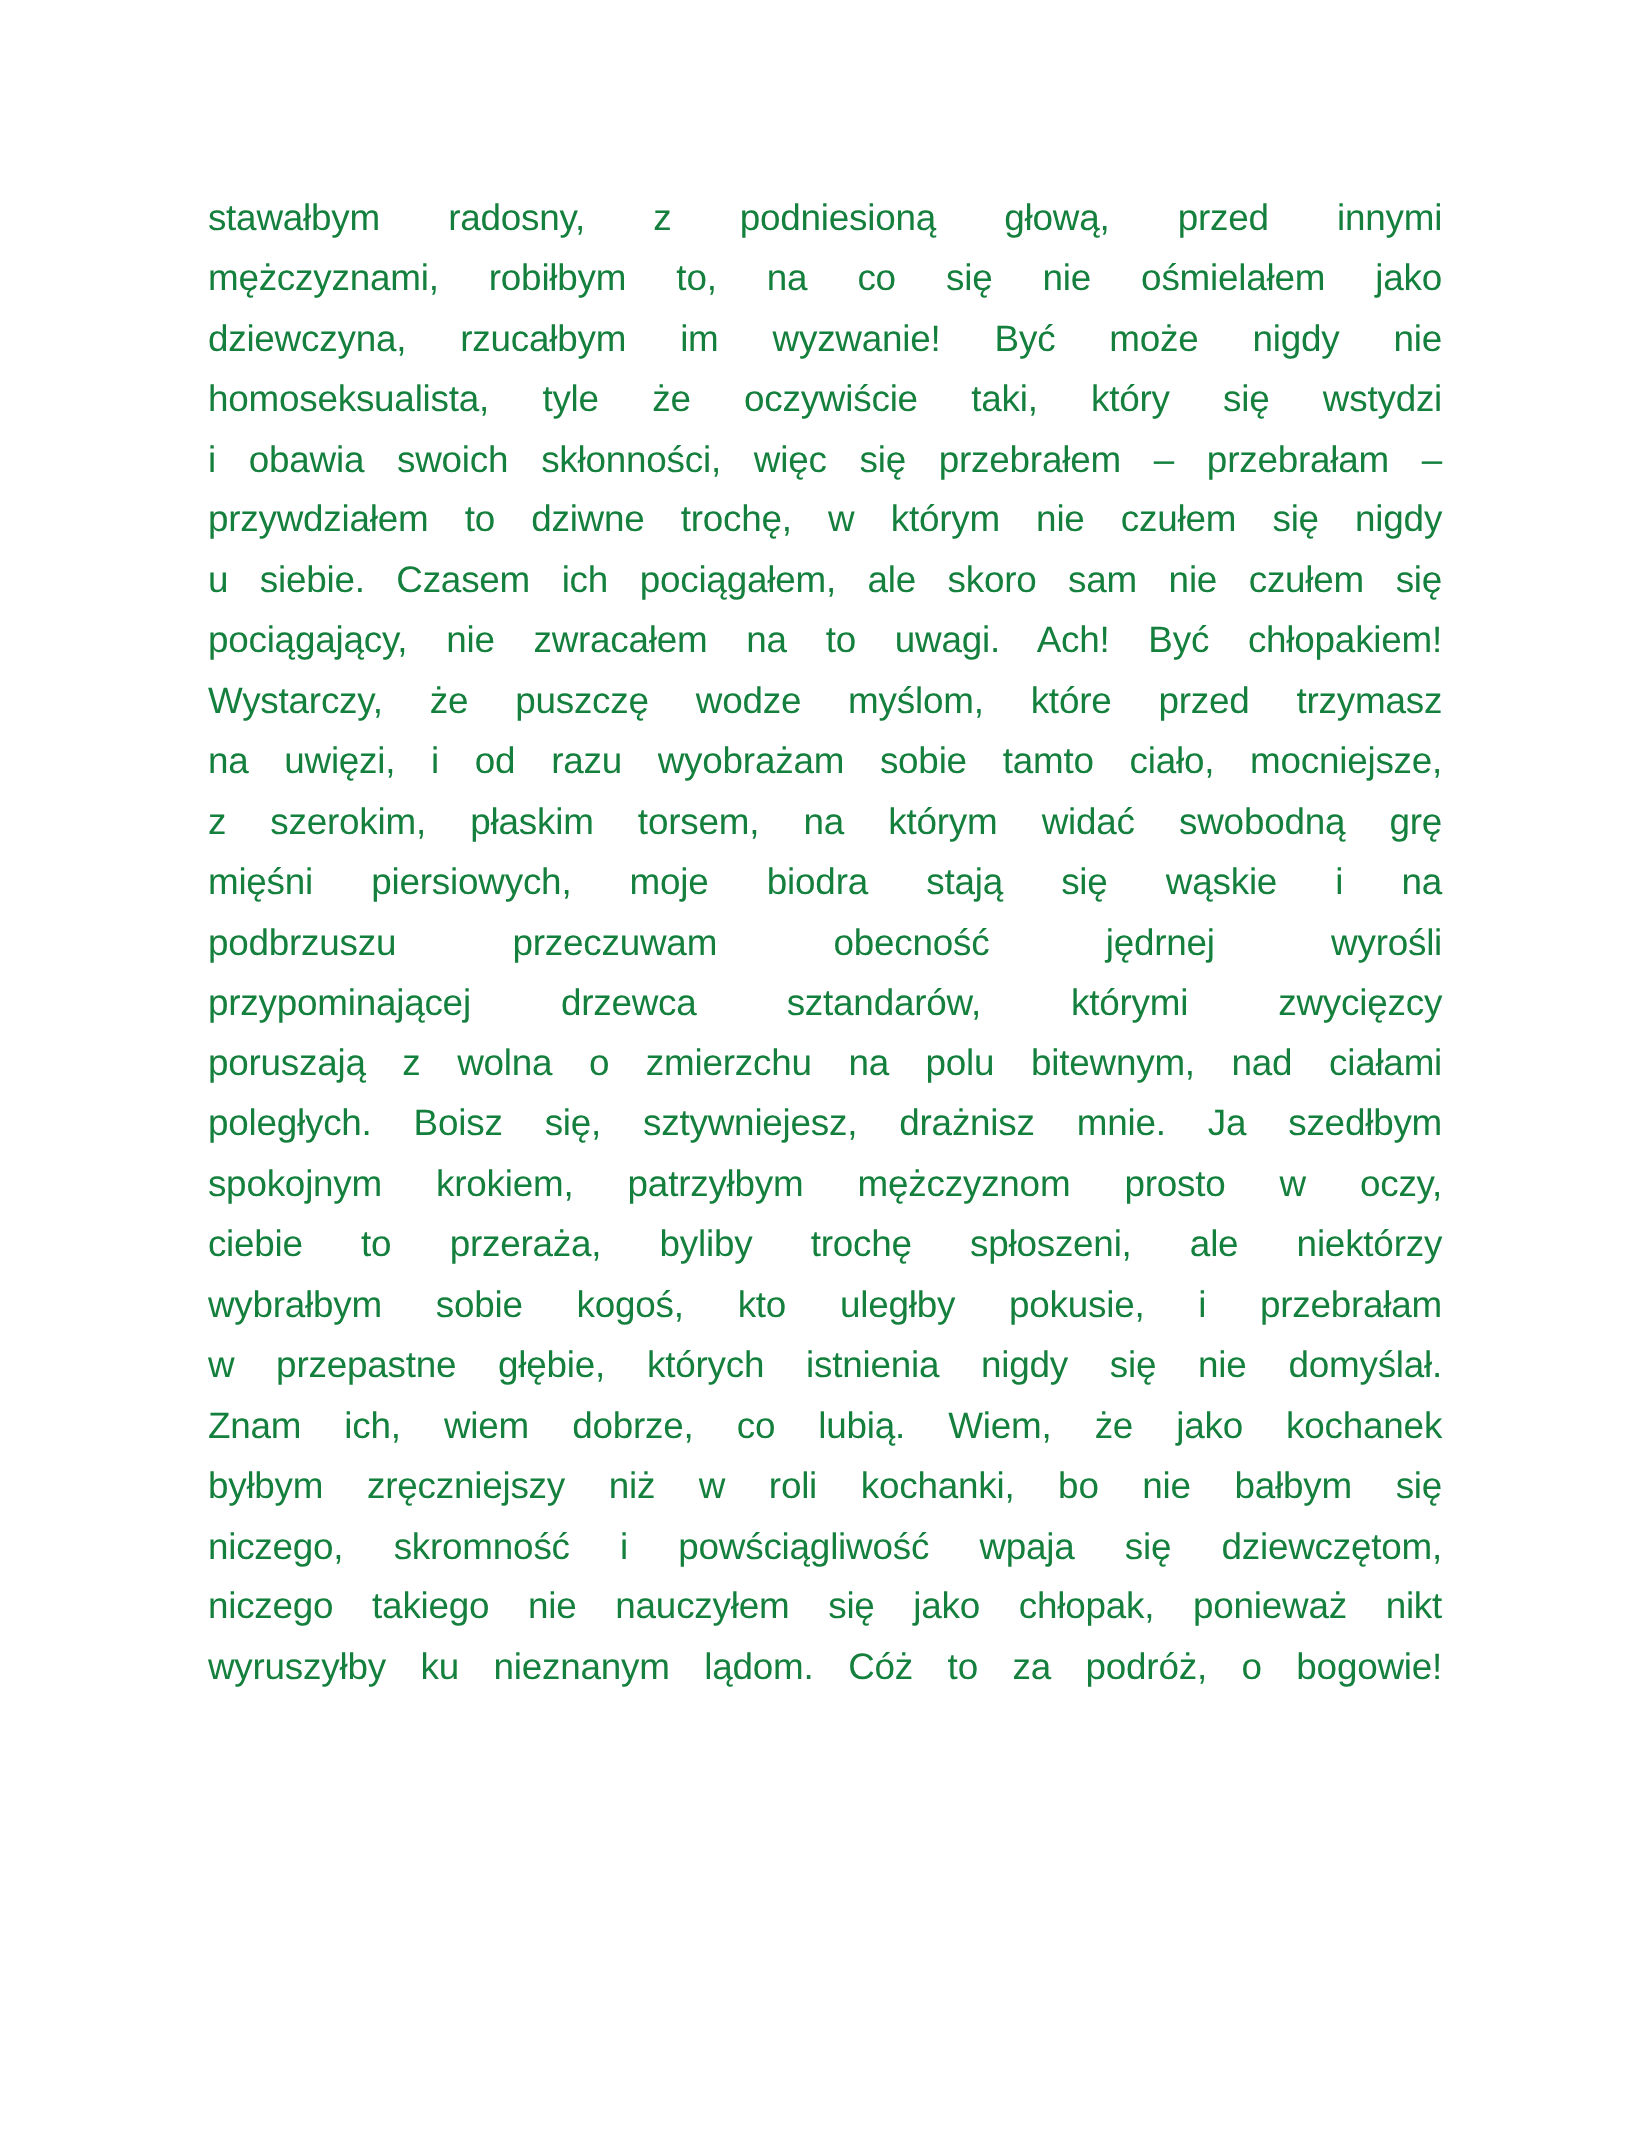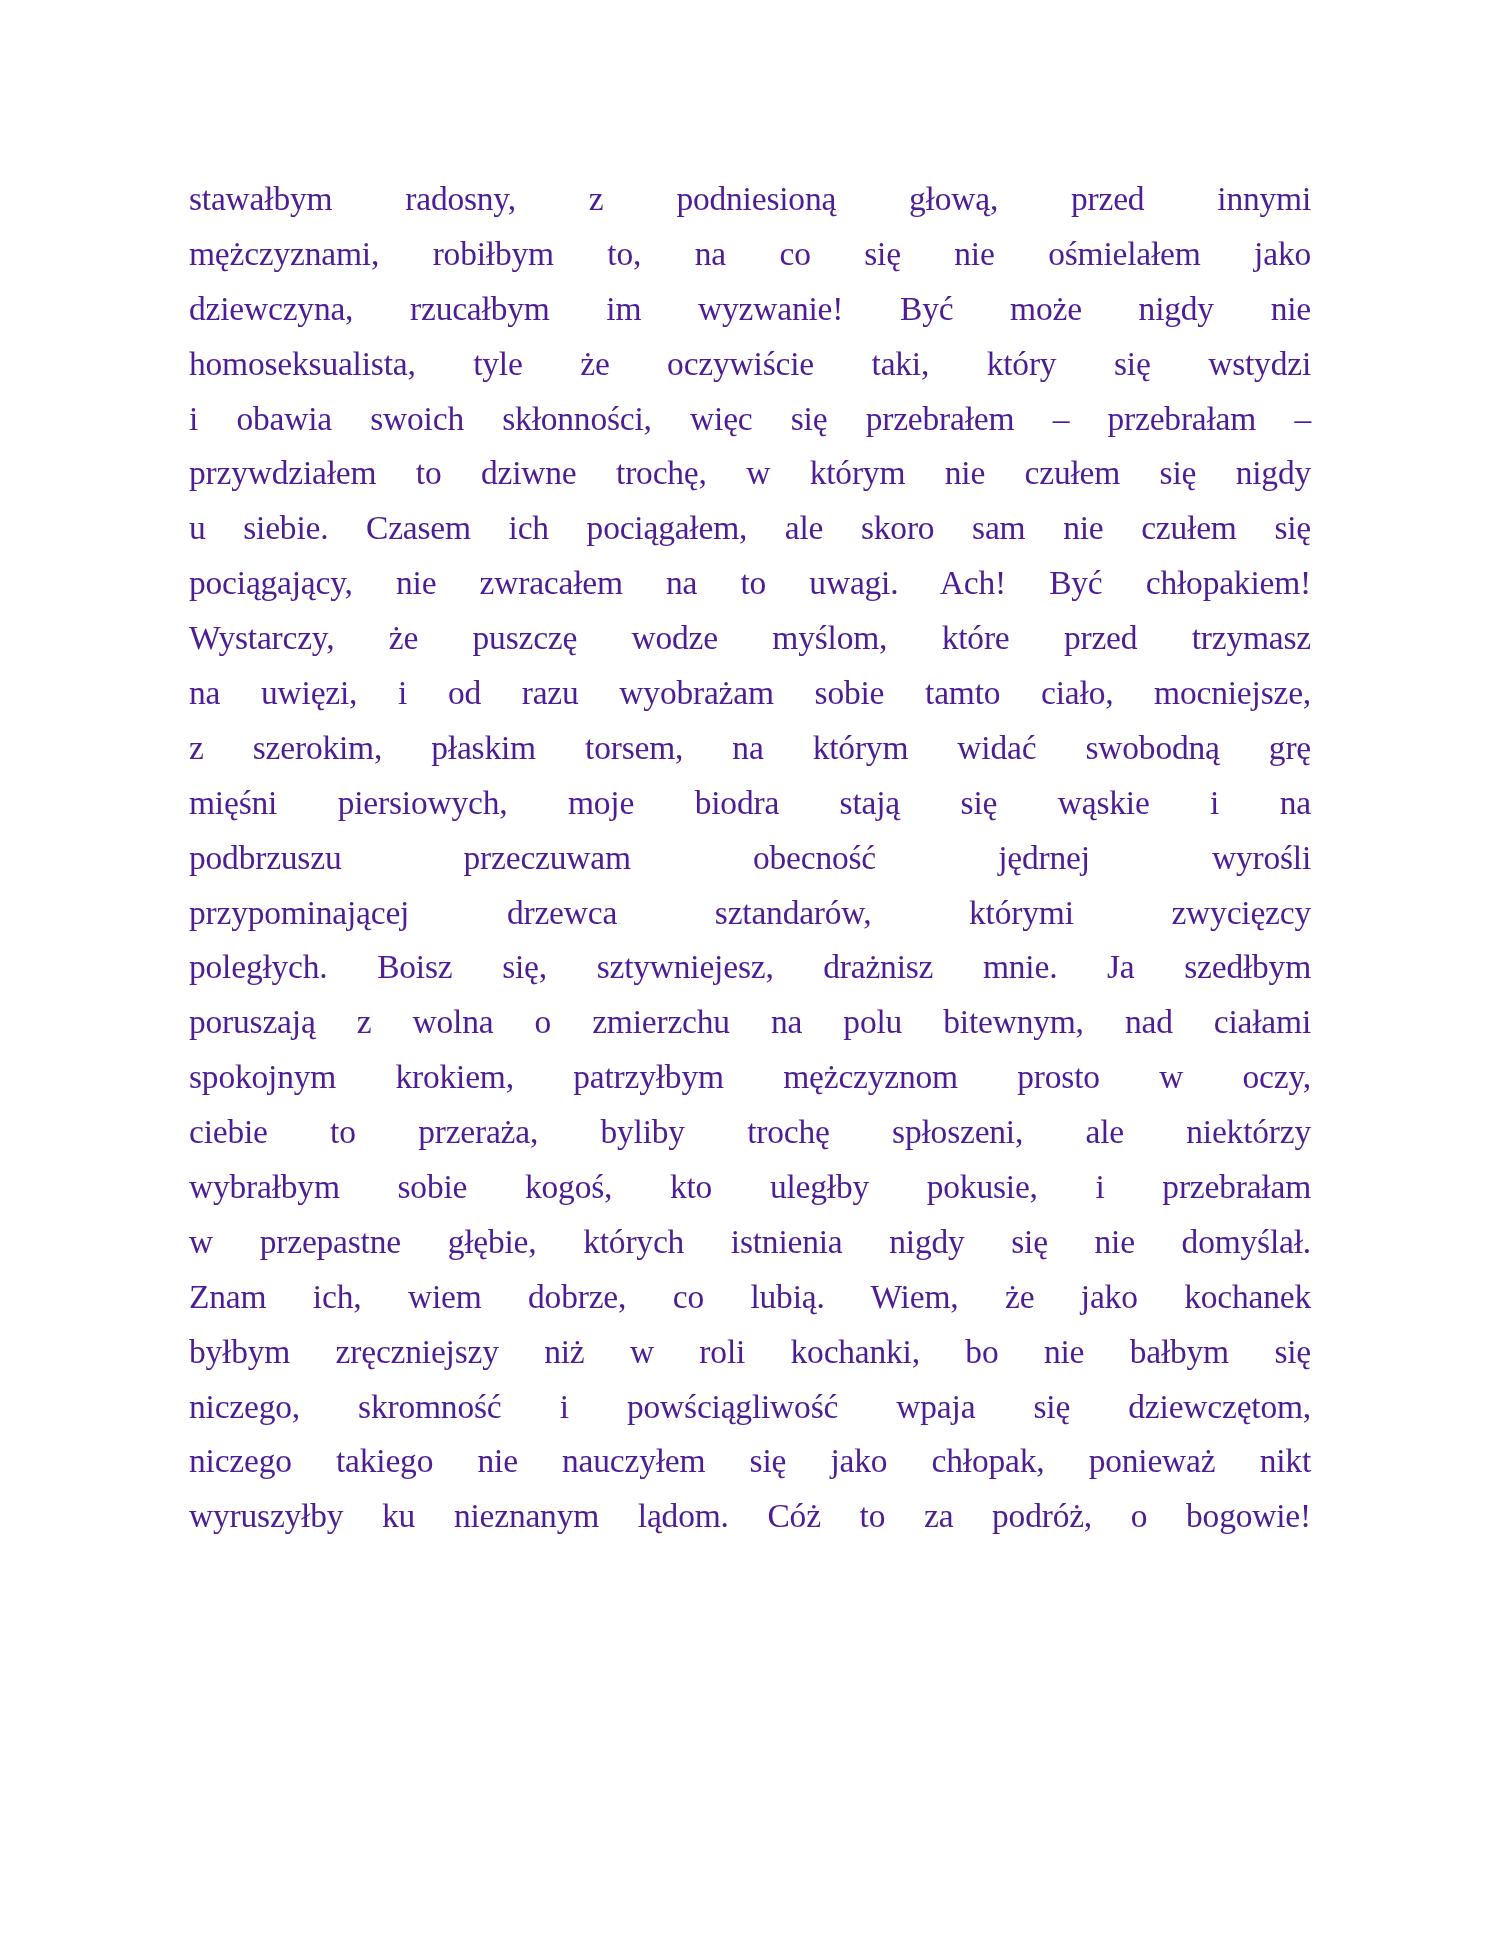--- a/index.html
+++ b/index.html
@@ -19,22 +19,22 @@
       top: 0;
       width: 1500px;
       height: 1941px;
       background: #ffffff;
     }
     .text-block {
       position: absolute;
       left: 189px;
       top: 172px;
       width: 1122px;
-      color: #4c1d95;
-      font-family: Liberation Serif, serif;
+      color: #15803d;
+      font-family: Liberation Sans, sans-serif;
       font-size: 33.5px;
       letter-spacing: -0.2px;
     }
     .line {
       display: block;
       height: 54.9px;
       line-height: 54.9px;
       white-space: nowrap;
       text-align: justify;
       text-align-last: justify;
@@ -53,22 +53,22 @@
     <span class="line">i obawia swoich skłonności, więc się przebrałem – przebrałam –</span>
     <span class="line">przywdziałem to dziwne trochę, w którym nie czułem się nigdy</span>
     <span class="line">u siebie. Czasem ich pociągałem, ale skoro sam nie czułem się</span>
     <span class="line">pociągający, nie zwracałem na to uwagi. Ach! Być chłopakiem!</span>
     <span class="line">Wystarczy, że puszczę wodze myślom, które przed trzymasz</span>
     <span class="line">na uwięzi, i od razu wyobrażam sobie tamto ciało, mocniejsze,</span>
     <span class="line">z szerokim, płaskim torsem, na którym widać swobodną grę</span>
     <span class="line">mięśni piersiowych, moje biodra stają się wąskie i na</span>
     <span class="line">podbrzuszu przeczuwam obecność jędrnej wyrośli</span>
     <span class="line">przypominającej drzewca sztandarów, którymi zwycięzcy</span>
+    <span class="line">poruszają z wolna o zmierzchu na polu bitewnym, nad ciałami</span>
     <span class="line">poległych. Boisz się, sztywniejesz, drażnisz mnie. Ja szedłbym</span>
-    <span class="line">poruszają z wolna o zmierzchu na polu bitewnym, nad ciałami</span>
     <span class="line">spokojnym krokiem, patrzyłbym mężczyznom prosto w oczy,</span>
     <span class="line">ciebie to przeraża, byliby trochę spłoszeni, ale niektórzy</span>
     <span class="line">wybrałbym sobie kogoś, kto uległby pokusie, i przebrałam</span>
     <span class="line">w przepastne głębie, których istnienia nigdy się nie domyślał.</span>
     <span class="line">Znam ich, wiem dobrze, co lubią. Wiem, że jako kochanek</span>
     <span class="line">byłbym zręczniejszy niż w roli kochanki, bo nie bałbym się</span>
     <span class="line">niczego, skromność i powściągliwość wpaja się dziewczętom,</span>
     <span class="line">niczego takiego nie nauczyłem się jako chłopak, ponieważ nikt</span>
     <span class="line">wyruszyłby ku nieznanym lądom. Cóż to za podróż, o bogowie!</span>
   </div>

